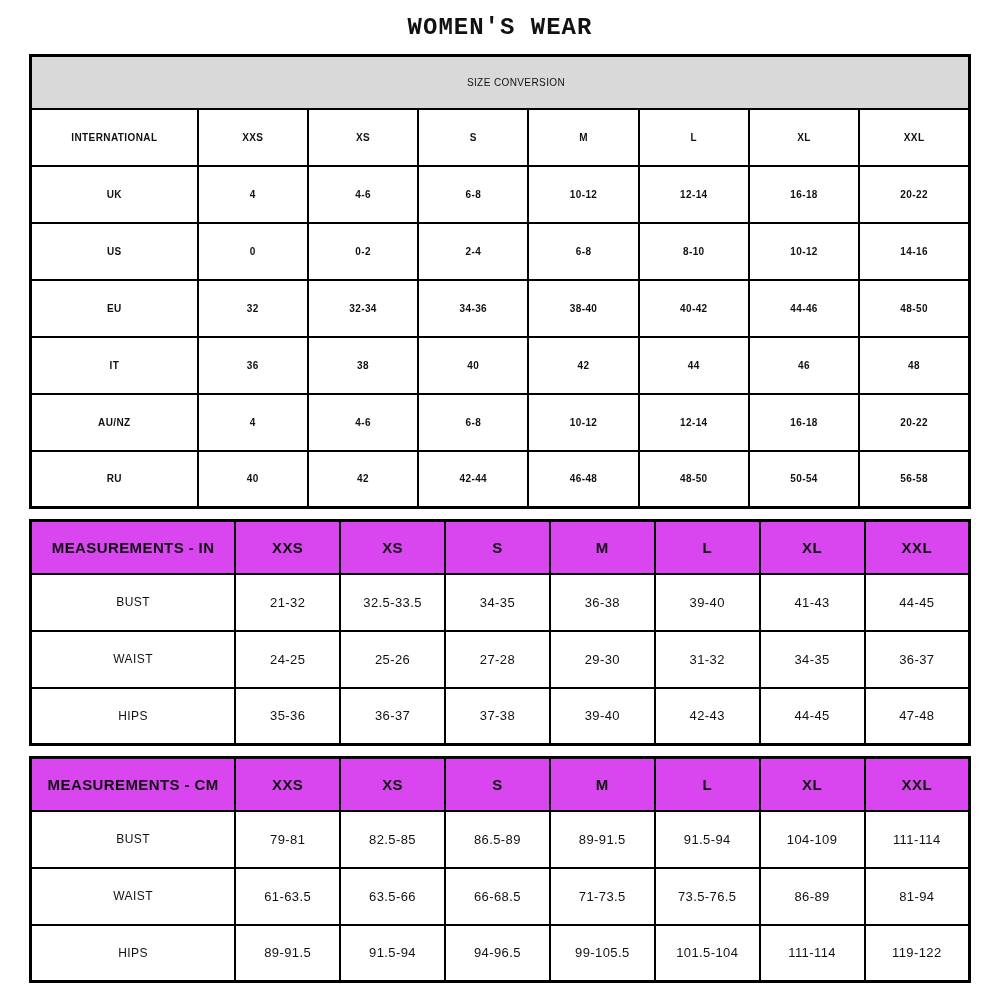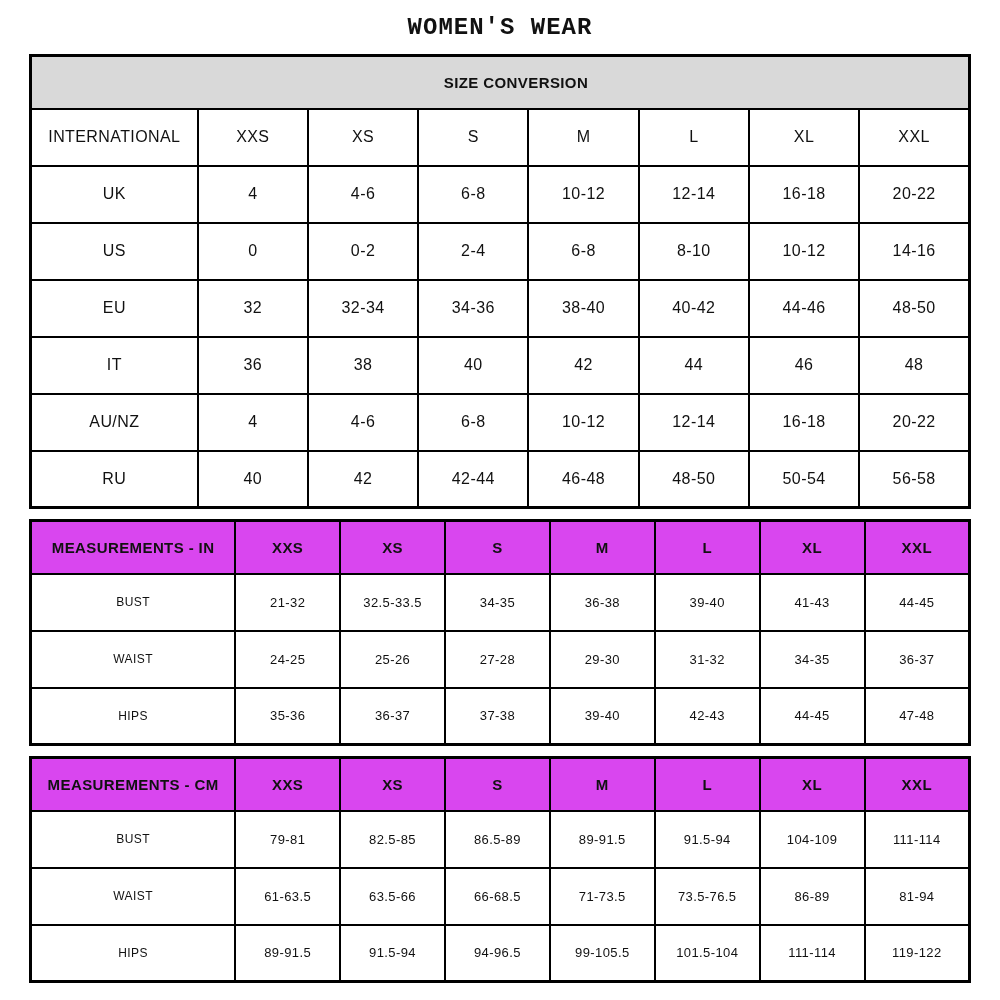--- a/index.html
+++ b/index.html
@@ -31,28 +31,28 @@
     text-align: center;
     vertical-align: middle;
     padding: 0 4px;
     letter-spacing: 0.4px;
     overflow: hidden;
   }
   
   .t-size .span-header {
     background: #d9d9d9;
     height: 53px;
-    font-size: 15px;
-    font-weight: 700;
+    font-size: 10px;
+    font-weight: 400;
     padding-left: 36px;
   }
   .t-size td, .t-size th.col-head {
     height: 57px;
-    font-size: 16px;
-    font-weight: 400;
+    font-size: 10px;
+    font-weight: 700;
   }
   .t-size col.c-label { width: 17.8%; }
   .t-size col.c-size  { width: 11.742%; }
   
   .t-meas col.c-label { width: 21.8%; }
   .t-meas col.c-size  { width: 11.171%; }
   .t-meas th.head-cell {
     background: #d946ef;
     height: 53px;
     font-size: 15px;

